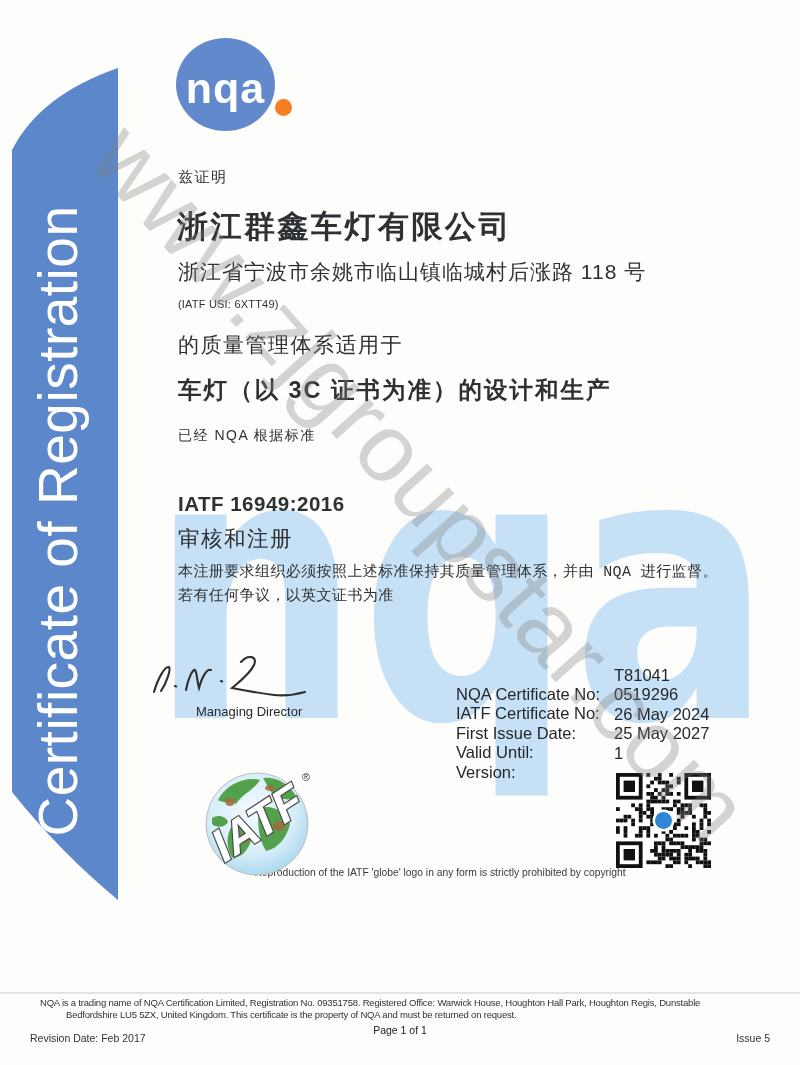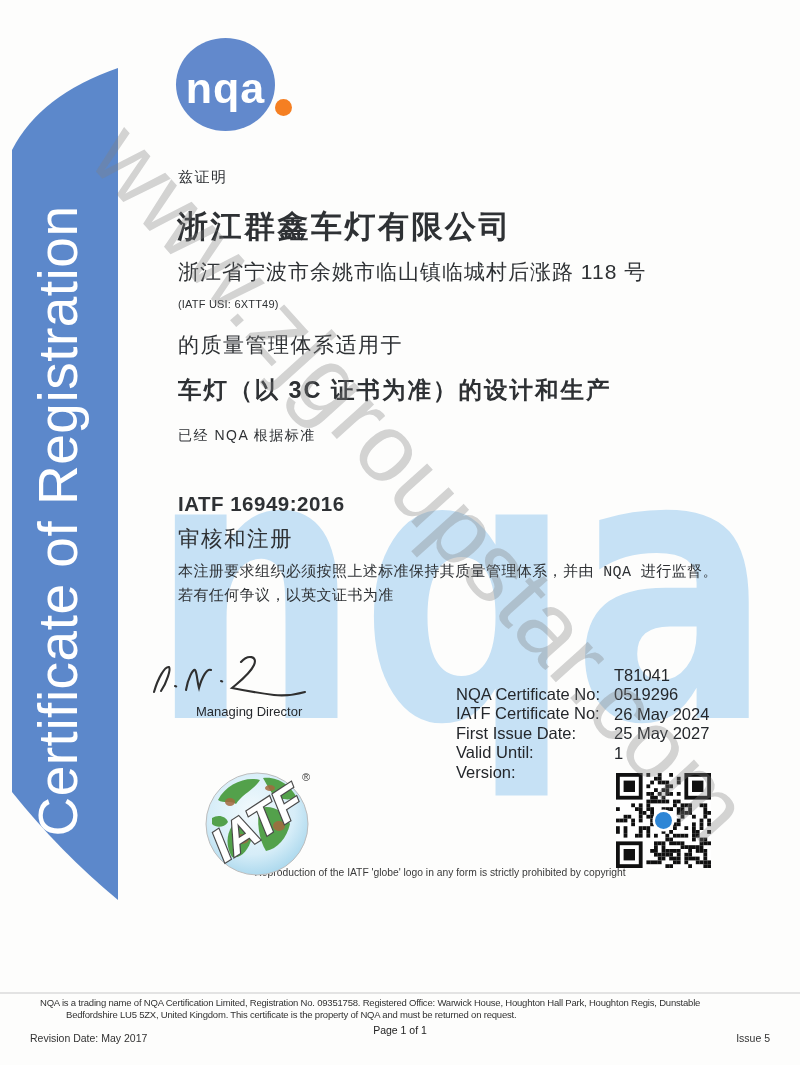--- a/index.html
+++ b/index.html
@@ -366,17 +366,17 @@
       <rect x="7.6" y="75.99999999999999" width="11.399999999999999" height="11.399999999999999" fill="#101010"></rect>
       <circle cx="47.5" cy="47.5" r="11" fill="#ffffff"></circle>
       <circle cx="47.5" cy="47.5" r="8.5" fill="#2e86d6"></circle>
     </svg>
 
   <div class="abs wm-diag">www.zjgroupstar.com</div>
 
   <div class="abs hairline"></div>
   <div class="abs t-foot t-foot1">NQA is a trading name of NQA Certification Limited, Registration No. 09351758. Registered Office: Warwick House, Houghton Hall Park, Houghton Regis, Dunstable</div>
   <div class="abs t-foot t-foot2">Bedfordshire LU5 5ZX, United Kingdom. This certificate is the property of NQA and must be returned on request.</div>
-  <div class="abs t-rev">Revision Date: May 2017</div>
+  <div class="abs t-rev">Revision Date: Feb 2017</div>
   <div class="abs t-page">Page 1 of 1</div>
   <div class="abs t-issue">Issue 5</div>
 
 </div>
 
 </body></html>

